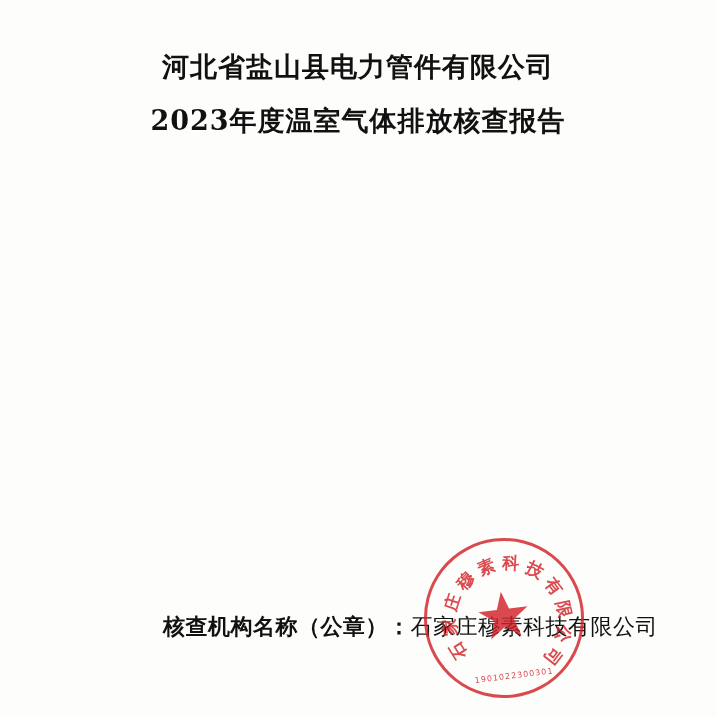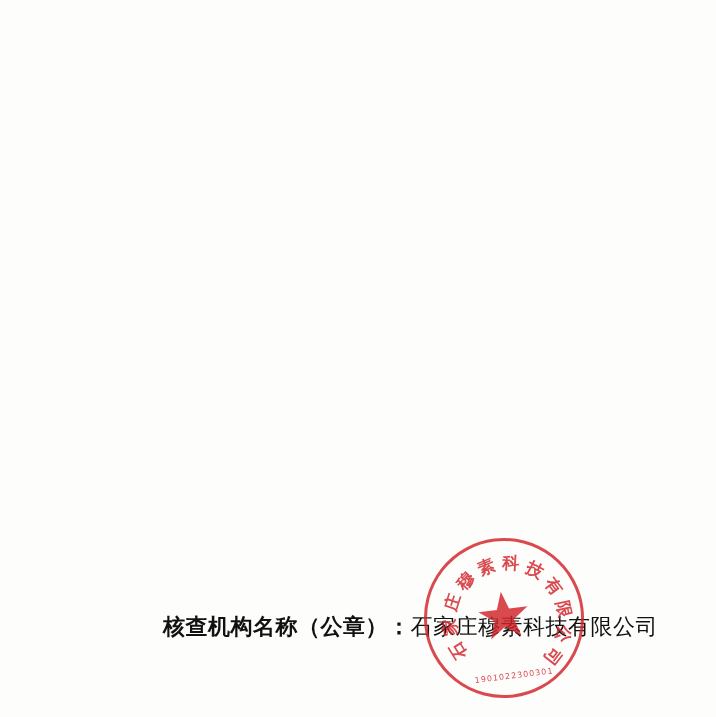--- a/index.html
+++ b/index.html
@@ -109,20 +109,24 @@
     font-size: 8px;
     letter-spacing: 1px;
     color: #d2232a;
   }
 </style>
 </head>
 <body>
 
 <div class="page">
 
+  <div class="title-block">
+    <div class="title-line">河北省盐山县电力管件有限公司</div>
+    <div class="title-line">2023年度温室气体排放核查报告</div>
+  </div>
 
   <div class="footer-block">
     <div class="footer-row">
       <span class="footer-label">核查机构名称（公章）：</span><span class="footer-value">石家庄穆素科技有限公司</span>
     </div>
   </div>
 
   <div class="seal">
     <div class="seal-ring-text">
         <span style="transform: rotate(-115deg) translate(0px, -60px) rotate(0deg) translate(-8px, -9px);">石</span>

